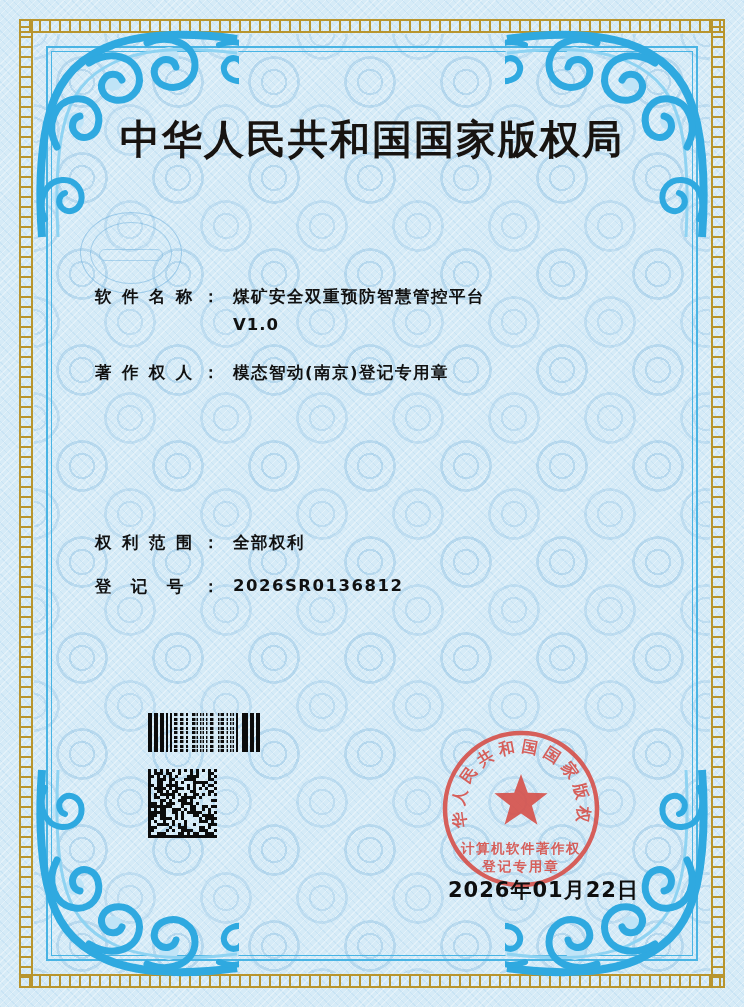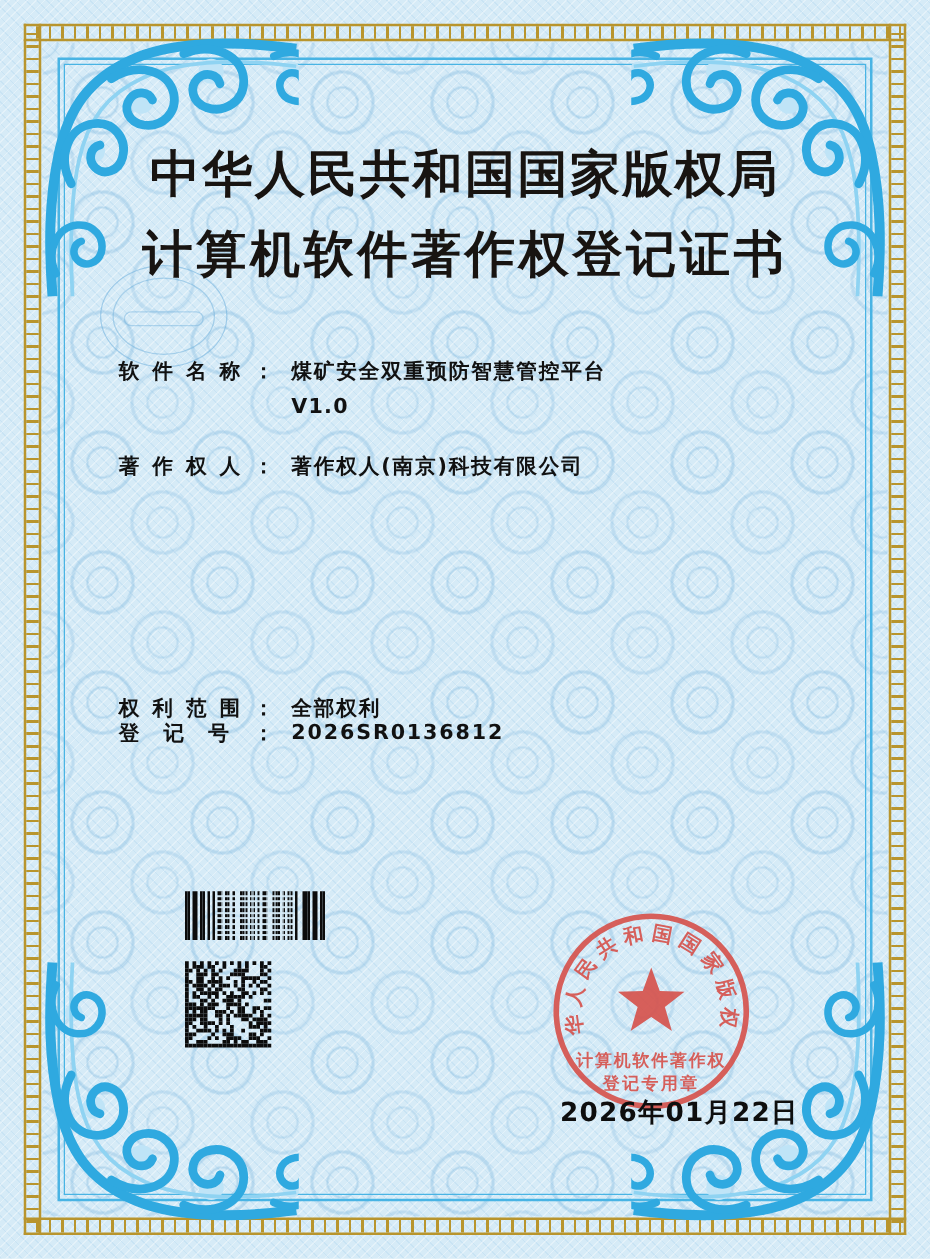--- a/index.html
+++ b/index.html
@@ -132,30 +132,29 @@
   <svg class="corner c-bl" viewBox="0 0 210 210">
       <use href="#corner-orn"></use>
     </svg>
   <svg class="corner c-br" viewBox="0 0 210 210">
       <use href="#corner-orn"></use>
     </svg>
 
   <div class="emblem"></div>
 
   <div class="title title1">中华人民共和国国家版权局</div>
-  <div class="title title2">计算机软件著作权登记证书</div>
 
 
   <div class="frow" style="top:286px">
     <span class="lbl">软件名称：</span><span class="val"><span>煤矿安全双重预防智慧管控平台</span><span class="l2">V1.0</span></span>
   </div>
   <div class="frow" style="top:362px">
-    <span class="lbl">著作权人：</span><span class="val">著作权人(南京)科技有限公司</span>
+    <span class="lbl">著作权人：</span><span class="val">模态智动(南京)登记专用章</span>
   </div>
-  <div class="frow" style="top:556px">
+  <div class="frow" style="top:532px">
     <span class="lbl">权利范围：</span><span class="val">全部权利</span>
   </div>
   <div class="frow" style="top:576px">
     <span class="lbl">登记号：</span><span class="val">2026SR0136812</span>
   </div>
 
 
   <div class="barcode" id="barcode">
       <div class="b" style="width: 2px; background: rgb(12, 12, 12);"></div>
       <div class="b" style="width: 2px; background: rgb(12, 12, 12);"></div>

